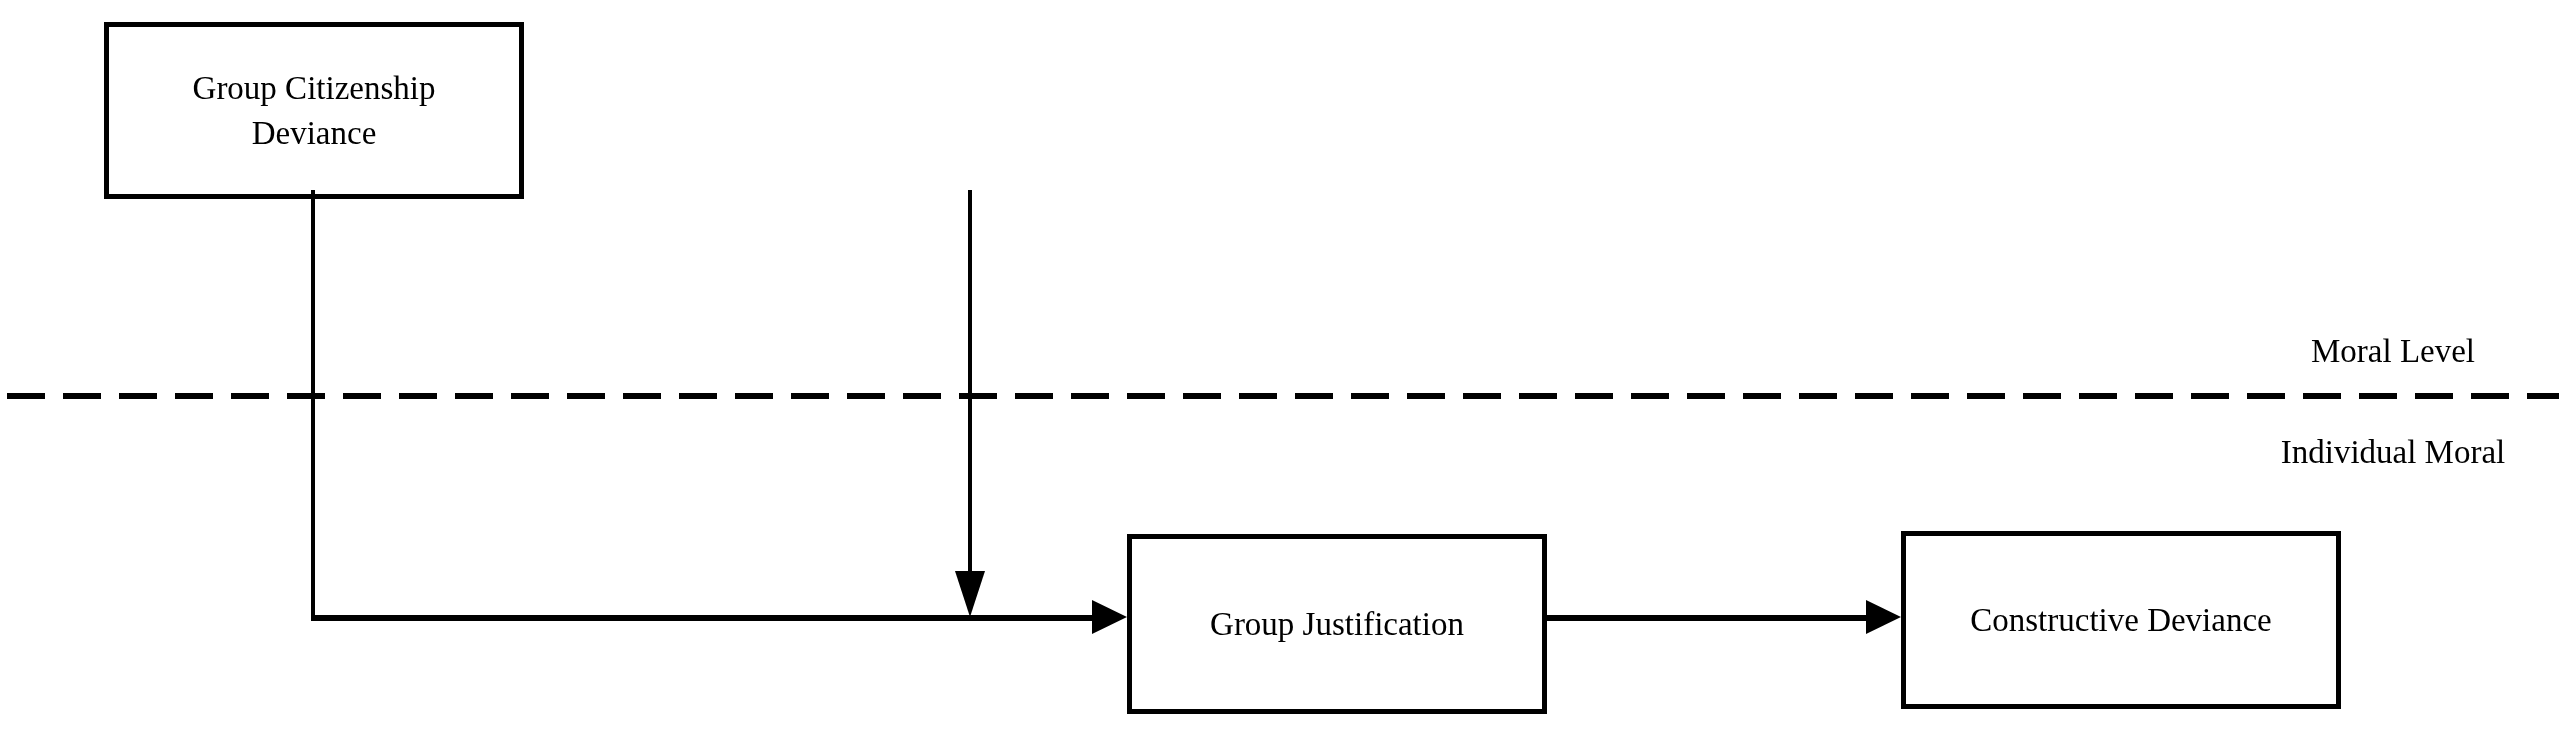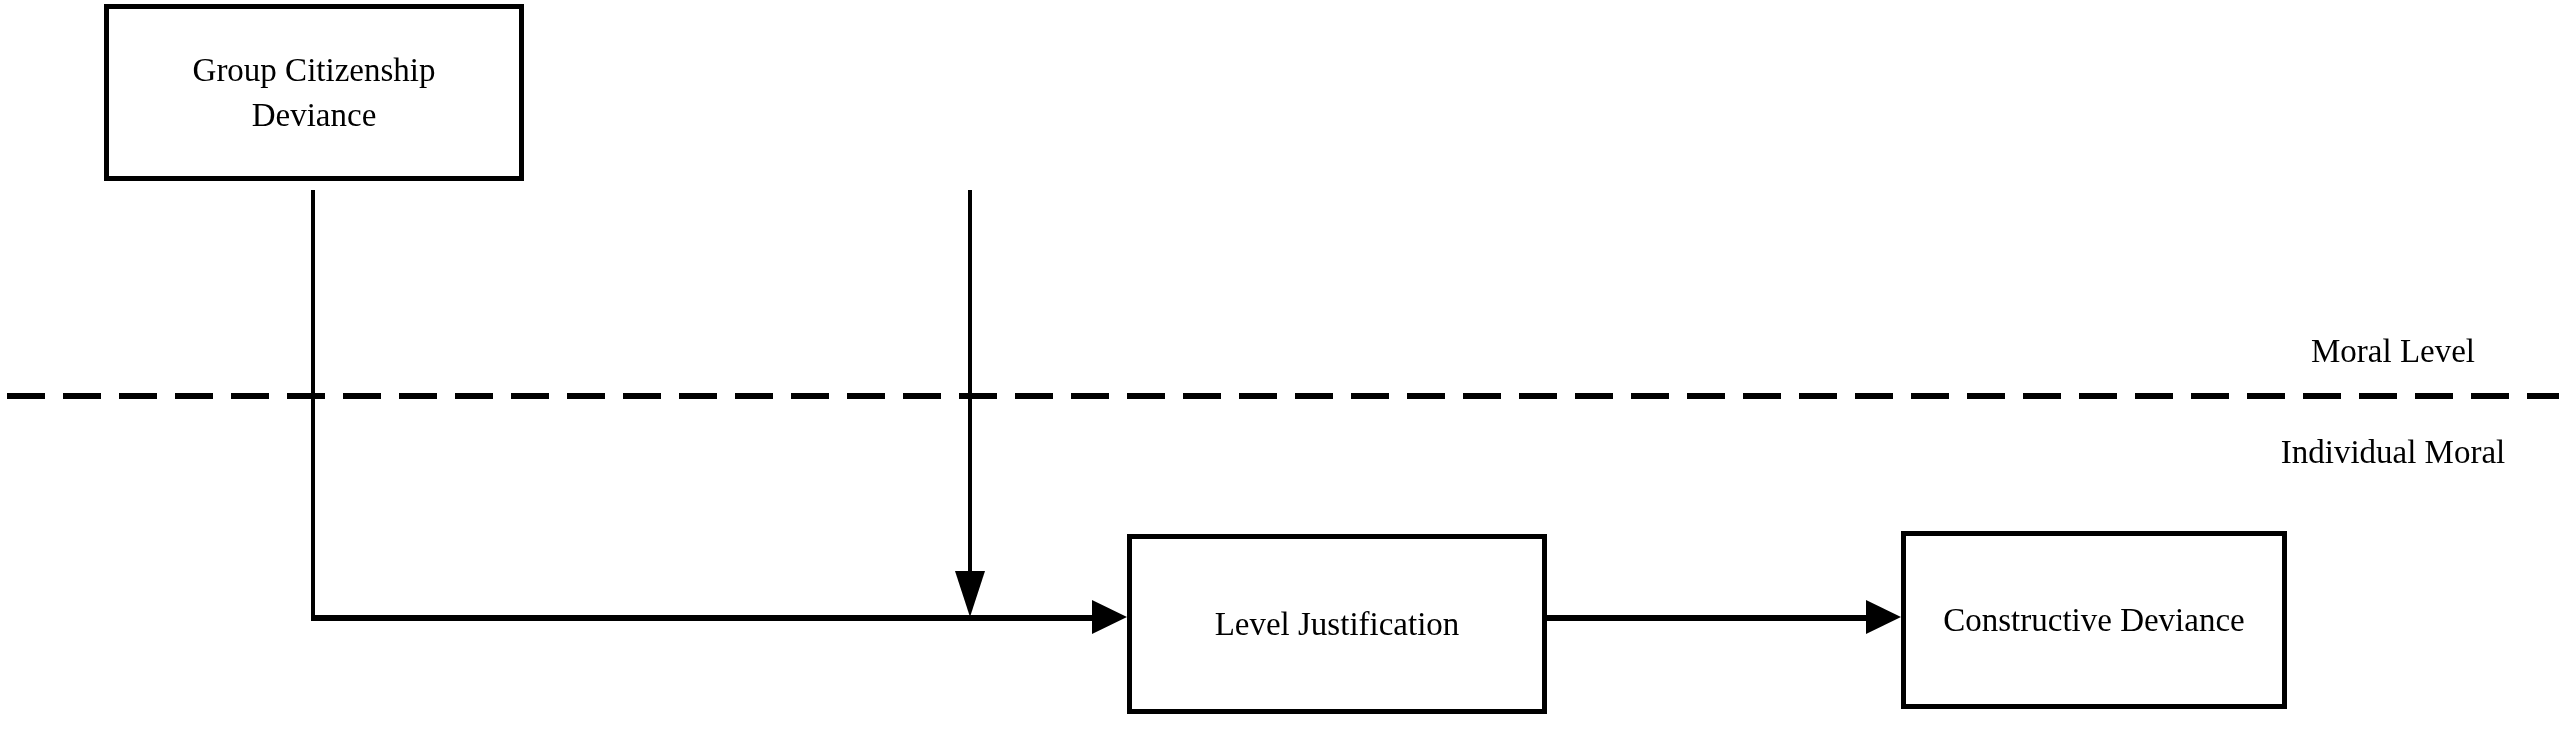--- a/index.html
+++ b/index.html
@@ -22,24 +22,24 @@
     border: 5px solid #000000;
     background: #ffffff;
     display: flex;
     flex-direction: column;
     align-items: center;
     justify-content: center;
     text-align: center;
     font-size: 33px;
     line-height: 45px;
   }
-  .box-gcb { left: 104px; top: 4px;  width: 420px; height: 177px; }
+  .box-gcb { left: 104px; top: 22px;  width: 420px; height: 177px; }
   .box-ed  { left: 760px; top: 14.5px; width: 420px; height: 177px; }
   .box-mj  { left: 1127px; top: 534px; width: 420px; height: 180px; }
-  .box-cd  { left: 1901px; top: 531px; width: 386px; height: 178px; }
+  .box-cd  { left: 1901px; top: 531px; width: 440px; height: 178px; }
 
   .box-line { display: block; }
 
   .conn {
     position: absolute;
     background: #000000;
   }
   .line-gcb-drop   { left: 311px;  top: 190px; width: 4.3px;   height: 431px; }
   .line-main-horiz { left: 311px;  top: 615px; width: 781px; height: 5.8px; }
   .line-ed-drop    { left: 968px; top: 190px; width: 4.3px;   height: 382px; }
@@ -91,21 +91,21 @@
 
 <div class="canvas">
 
   <div class="box box-gcb">
     <span class="box-line">Group Citizenship</span>
     <span class="box-line">Deviance</span>
   </div>
 
 
   <div class="box box-mj">
-    <span class="box-line">Level Justification</span>
+    <span class="box-line">Group Justification</span>
   </div>
 
   <div class="box box-cd">
     <span class="box-line">Constructive Deviance</span>
   </div>
 
   <div class="conn line-gcb-drop"></div>
   <div class="conn line-main-horiz"></div>
   <div class="arrow-right ah-mj"></div>
 

